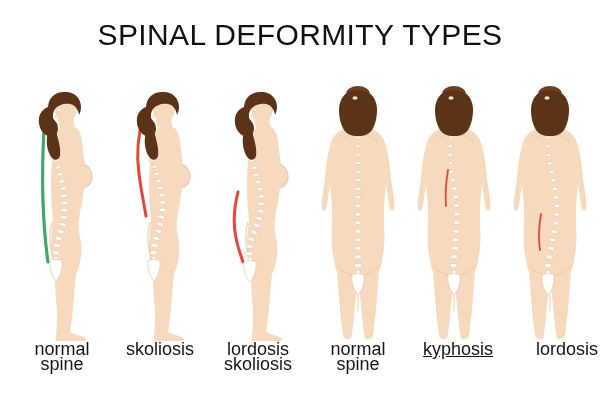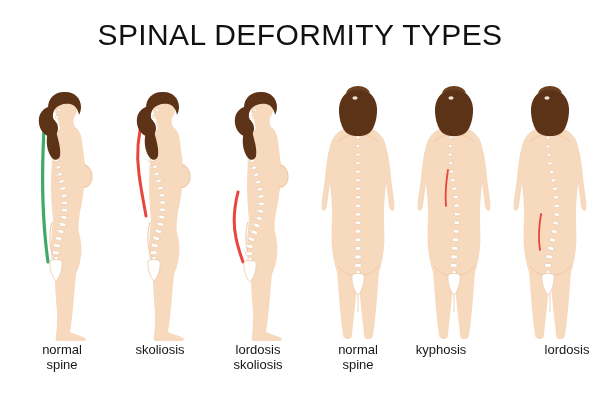--- a/index.html
+++ b/index.html
@@ -59,21 +59,21 @@
     left: 0;
     top: 342px;
     width: 600px;
     height: 44px;
   }
   .caption-cell {
     position: absolute;
     top: 0;
     width: 100px;
     text-align: center;
-    font-size: 13px;
+    font-size: 18px;
     line-height: 15px;
     color: #161616;
     font-family: "Liberation Sans", sans-serif;
   }
   .caption-cell .cap-line {
     display: block;
     white-space: nowrap;
   }
 </style>
 </head>
@@ -367,21 +367,21 @@
         <span class="cap-line">skoliosis</span>
       </div>
       <div class="caption-cell" style="left: 208px;">
         <span class="cap-line">lordosis</span>
         <span class="cap-line">skoliosis</span>
       </div>
       <div class="caption-cell" style="left: 308px;">
         <span class="cap-line">normal</span>
         <span class="cap-line">spine</span>
       </div>
-      <div class="caption-cell" style="left: 391px;">
+      <div class="caption-cell" style="left: 408px; text-decoration: underline;">
         <span class="cap-line">kyphosis</span>
       </div>
       <div class="caption-cell" style="left: 517px;">
         <span class="cap-line">lordosis</span>
       </div>
     </div>
 
 </div>
 
 </body></html>

